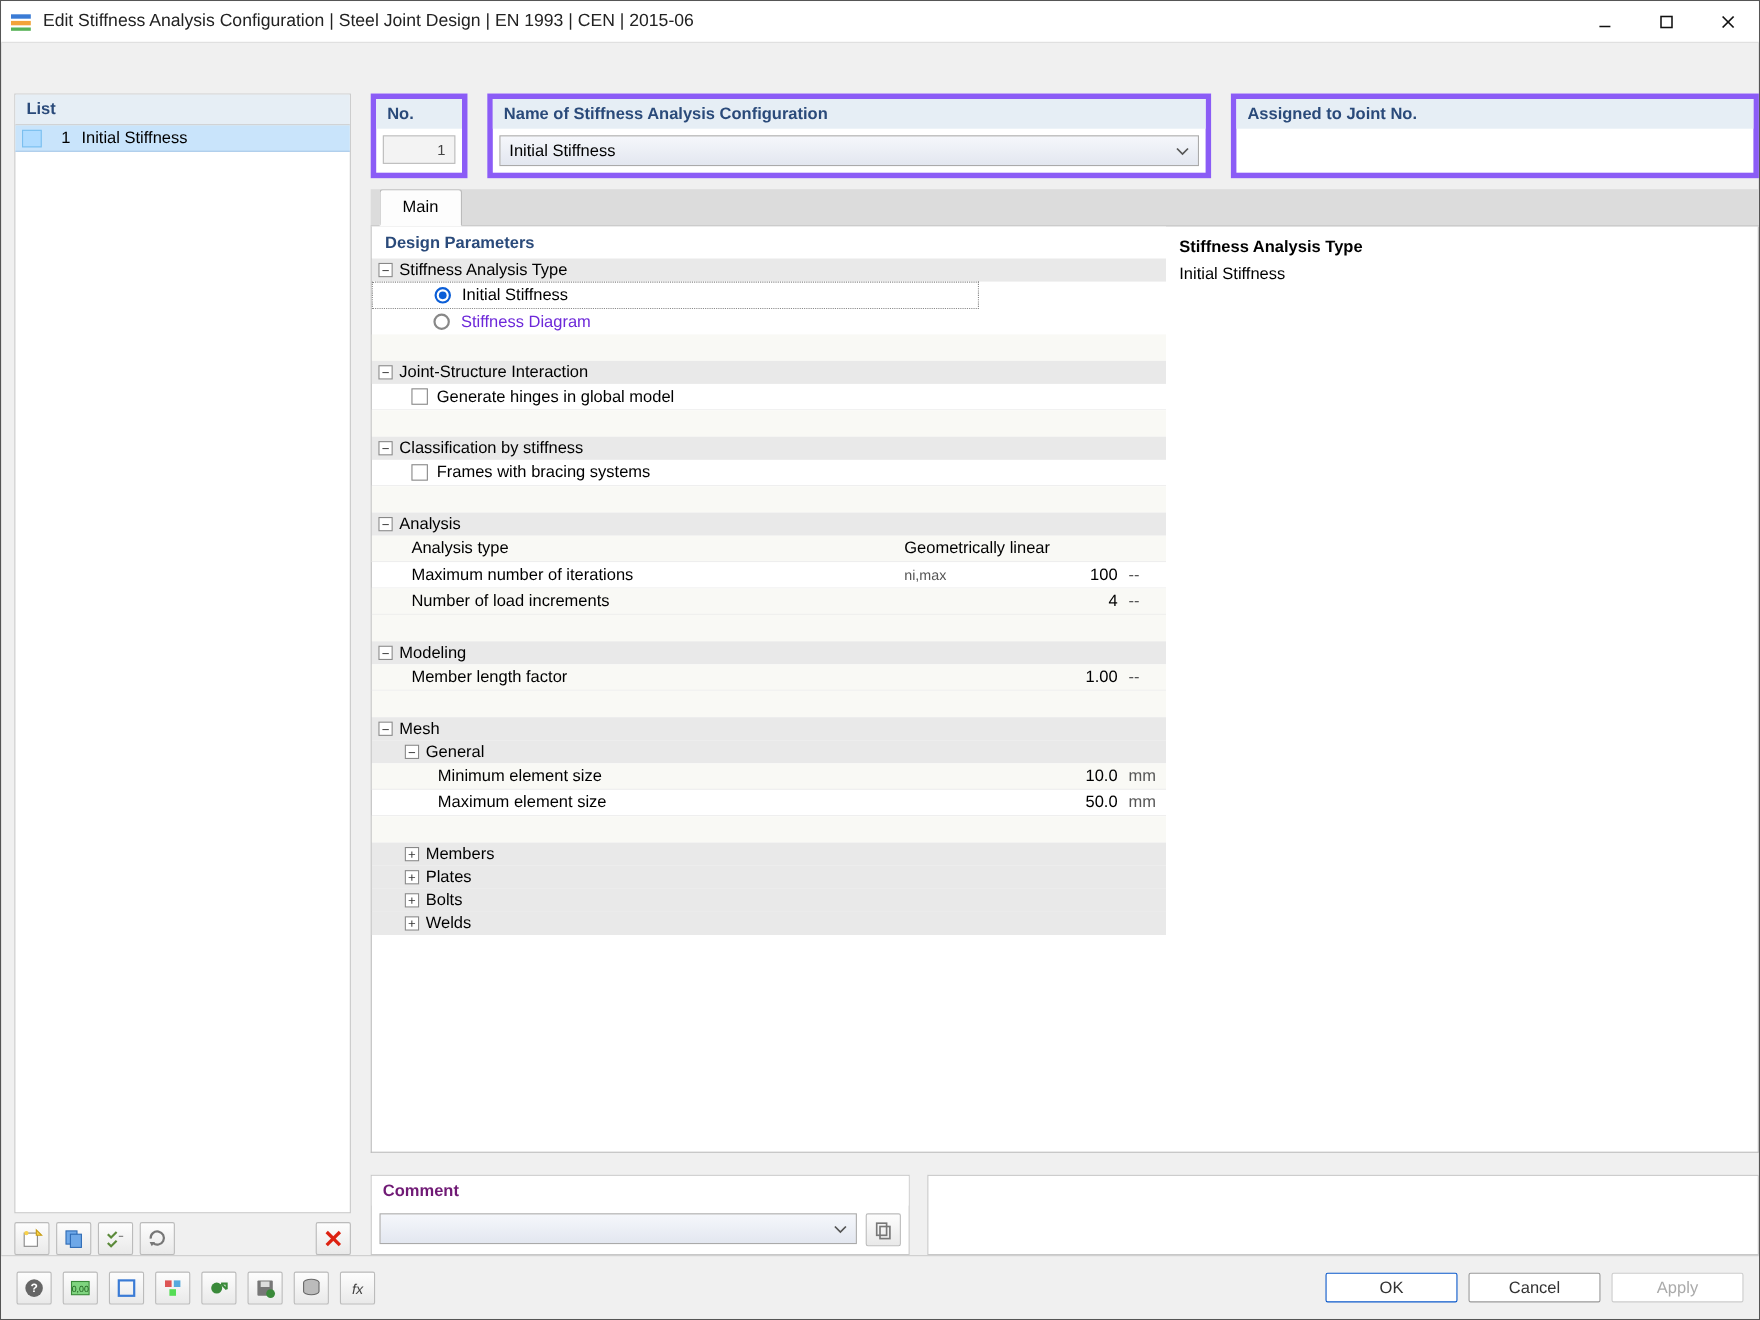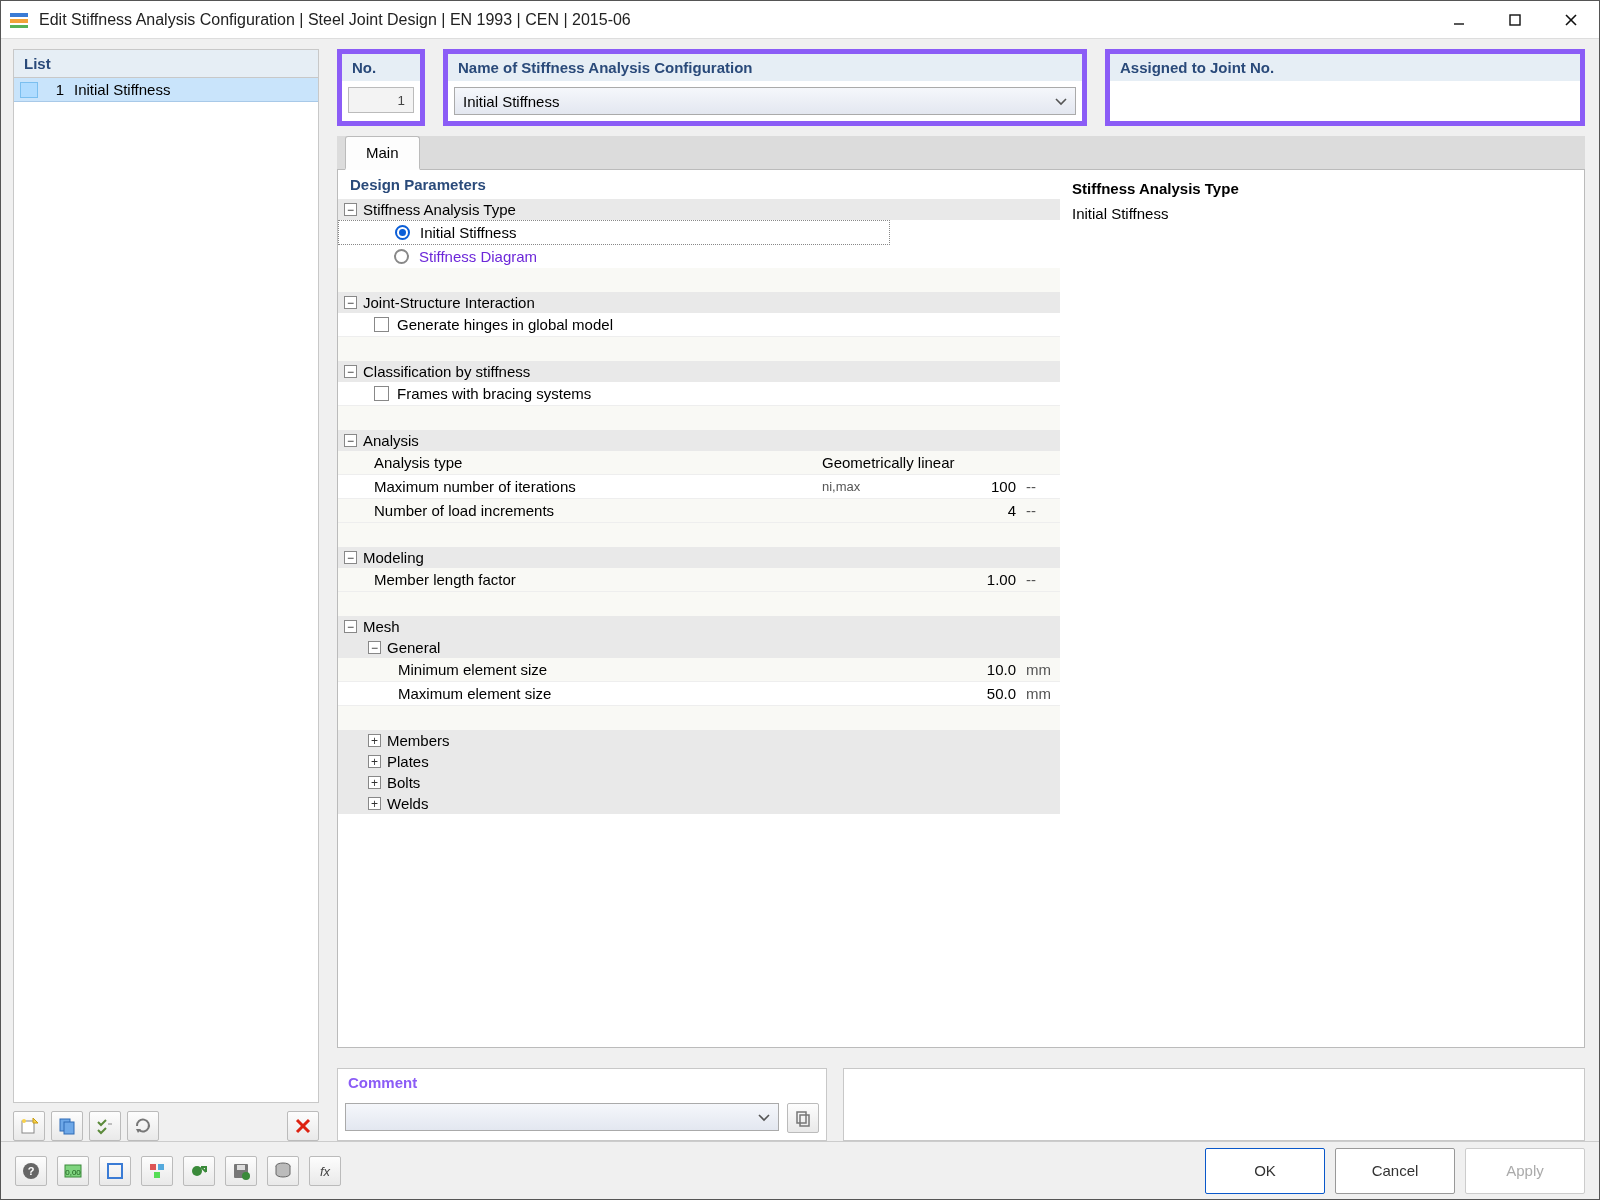--- a/index.html
+++ b/index.html
@@ -6,21 +6,21 @@
   html, body { width: 1600px; height: 1200px; font-family: "Segoe UI", Arial, sans-serif; font-size: 15px; background: #fff; overflow: hidden; }
   .window { width: 1600px; height: 1200px; border: 1px solid #555; background: #f0f0f0; display: flex; flex-direction: column; }
   
   .titlebar { height: 38px; background: #fff; display: flex; align-items: center; padding: 0 0 0 8px; border-bottom: 1px solid #ddd; }
   .titlebar .app-icon { width: 20px; height: 20px; margin-right: 10px; display: inline-block; }
   .titlebar .app-icon svg { width: 20px; height: 20px; }
   .titlebar-text { font-size: 16px; color: #222; flex: 1; }
   .win-controls { display: flex; height: 100%; }
   .win-btn { width: 56px; height: 38px; display: flex; align-items: center; justify-content: center; font-size: 16px; color: #111; }
   
-  .content { flex: 1; display: flex; padding: 10px 14px 0 12px; gap: 18px; }
+  .content { flex: 1; display: flex; padding: 10px 0 0 12px; gap: 18px; margin-top: 36px; }
   
   .left-panel { width: 306px; display: flex; flex-direction: column; }
   .left-list { flex: 1; background: #fff; border: 1px solid #c8c8c8; display: flex; flex-direction: column; }
   .list-header { background: #e6eef5; color: #2a4a7a; font-weight: bold; padding: 5px 10px; border-bottom: 1px solid #c8c8c8; }
   .list-body { flex: 1; }
   .list-row { display: flex; background: #c9e4fb; padding: 3px 6px; gap: 10px; align-items: center; border-bottom: 1px solid #a8c9e8; }
   .list-row .sq { width: 18px; height: 16px; background: #b0dcff; border: 1px solid #7bbfef; }
   .list-row .num { width: 16px; text-align: right; }
   .list-toolbar { display: flex; gap: 6px; padding-top: 8px; align-items: center; }
   .tb-spacer { flex: 1; }
@@ -71,21 +71,21 @@
   
   .info-title { font-weight: bold; margin-bottom: 8px; }
   
   .comment-row { display: flex; gap: 16px; margin-top: 10px; }
   .comment-box { width: 490px; background: #fff; border: 1px solid #c8c8c8; }
   .comment-body { display: flex; gap: 8px; padding: 7px; }
   .preview-box { flex: 1; background: #fff; border: 1px solid #c8c8c8; }
   
   .bottom-bar { height: 58px; background: #f0f0f0; display: flex; align-items: center; padding: 0 14px; gap: 10px; border-top: 1px solid #ccc; }
   .bottom-bar .spacer { flex: 1; }
-  .std-btn { min-width: 120px; height: 46px; border: 1px solid #0a58ca; background: #fff; color: #333; display: flex; align-items: center; justify-content: center; border-radius: 2px; }
+  .std-btn { min-width: 120px; height: 27px; border: 1px solid #0a58ca; background: #fff; color: #333; display: flex; align-items: center; justify-content: center; border-radius: 2px; }
   .std-btn.secondary { border-color: #999; }
   .std-btn.disabled { color: #aaa; border-color: #ccc; }
 </style>
 </head>
 <body>
 
 <div class="window">
 
   <div class="titlebar">
     <span class="app-icon">
@@ -328,21 +328,21 @@
           </div>
           <div class="info-col">
             <div class="info-title">Stiffness Analysis Type</div>
             <div>Initial Stiffness</div>
           </div>
         </div>
       </div>
 
       <div class="comment-row">
         <div class="comment-box">
-          <div class="field-header" style="background:#fff;color:#8b5cf6;">Comment</div>
+          <div class="field-header" style="background:#fff;color:#701a75;">Comment</div>
           <div class="comment-body">
             <div class="combo" style="flex:1">
               <span></span>
               <svg class="chev" viewBox="0 0 16 16">
                   <path d="M3 5 l5 5 l5 -5" fill="none" stroke="#555" stroke-width="1.6"></path>
                 </svg>
             </div>
             <div class="icon-btn">
               <svg viewBox="0 0 20 20">
                   <rect x="4" y="4" width="9" height="11" fill="none" stroke="#777" stroke-width="1.5"></rect>

